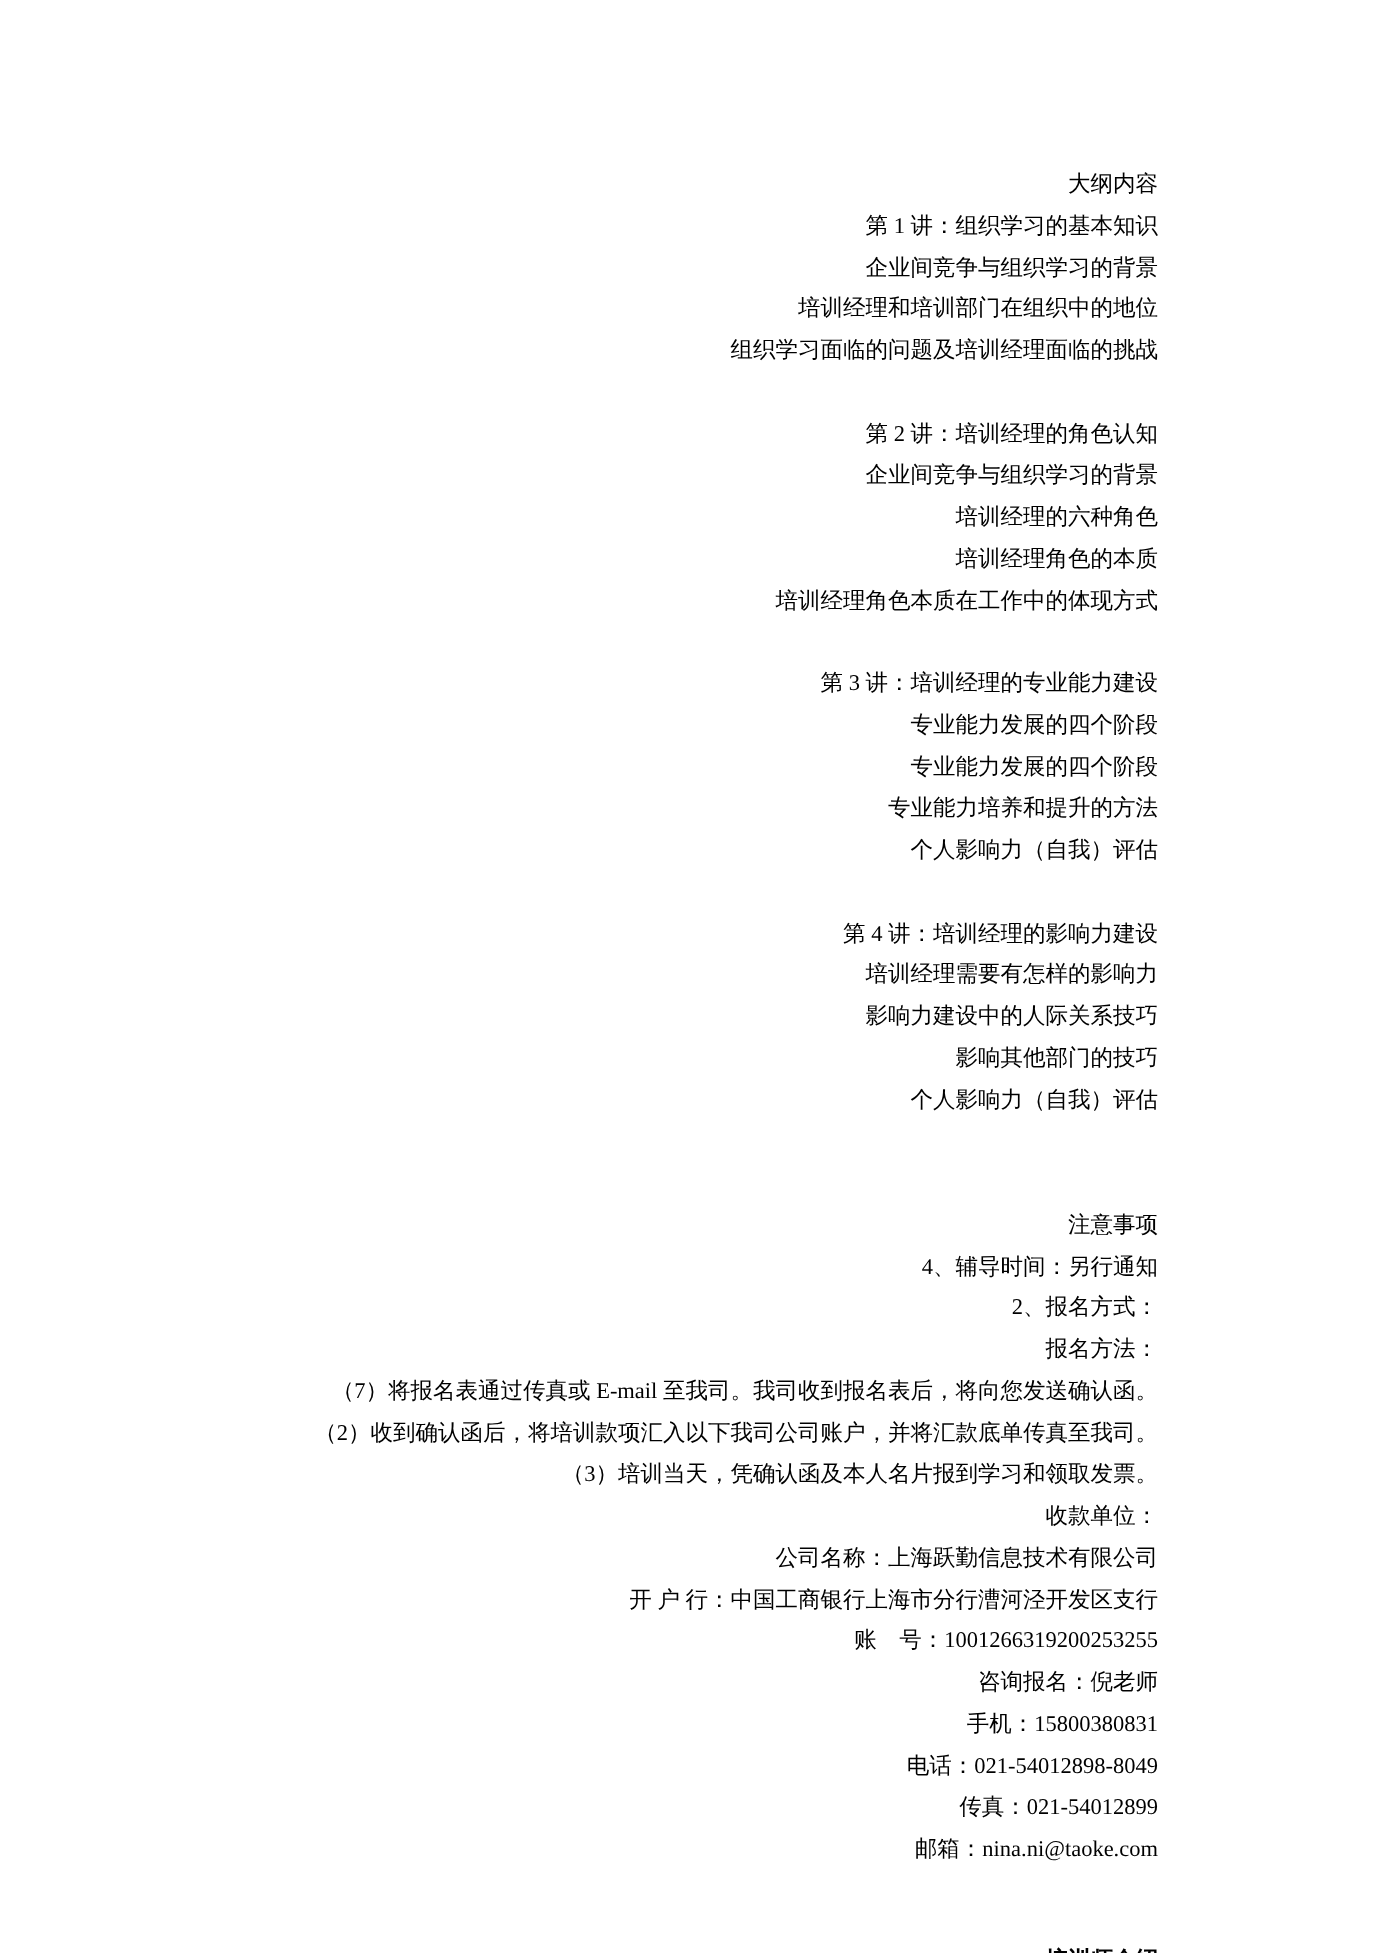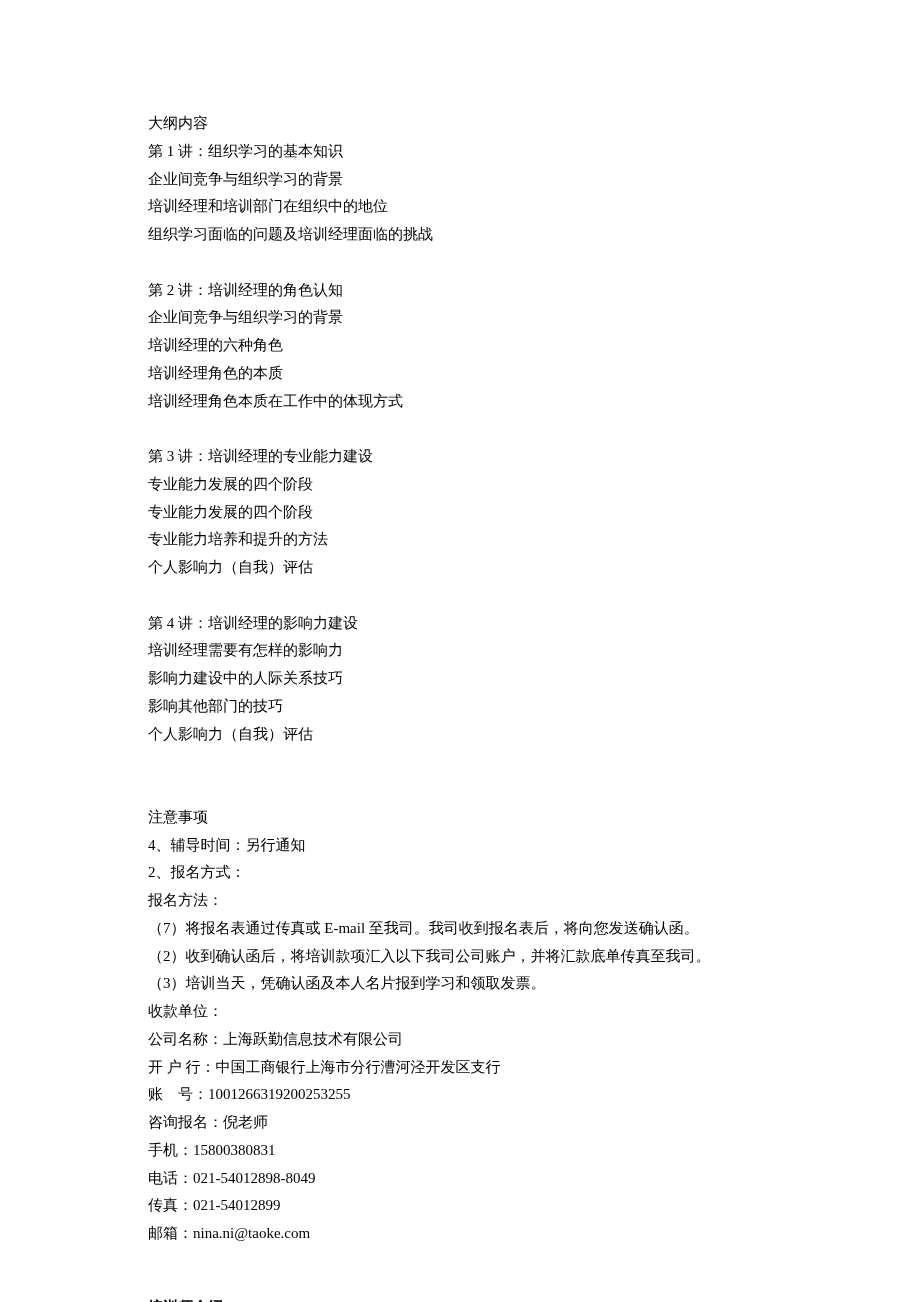--- a/index.html
+++ b/index.html
@@ -1,18 +1,19 @@
 <!DOCTYPE html>
 <html><head>
   <meta charset="utf-8">
   <style>
     * {
       margin: 0;
       padding: 0;
       box-sizing: border-box;
+      text-align: right;
     }
     body {
       width: 920px;
       background: #ffffff;
       font-family: "SimSun", "宋体", serif;
       font-size: 15px;
       line-height: 1.85;
       color: #000;
       padding: 110px 148px 100px 148px;
     }

